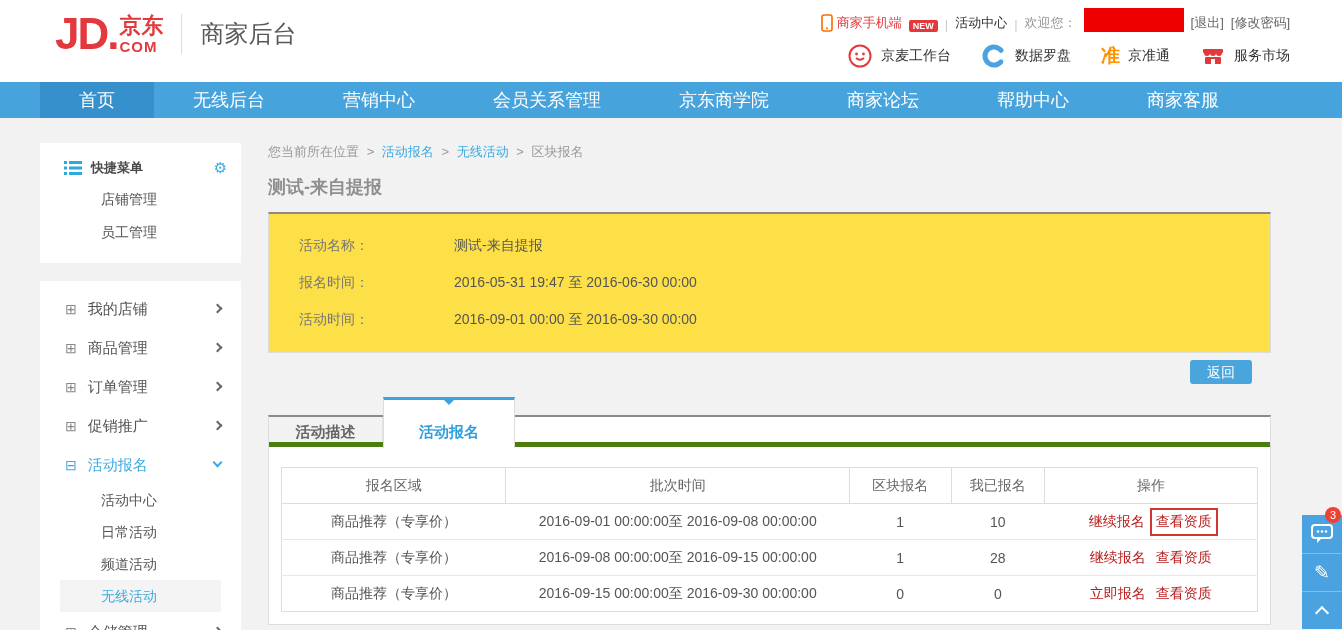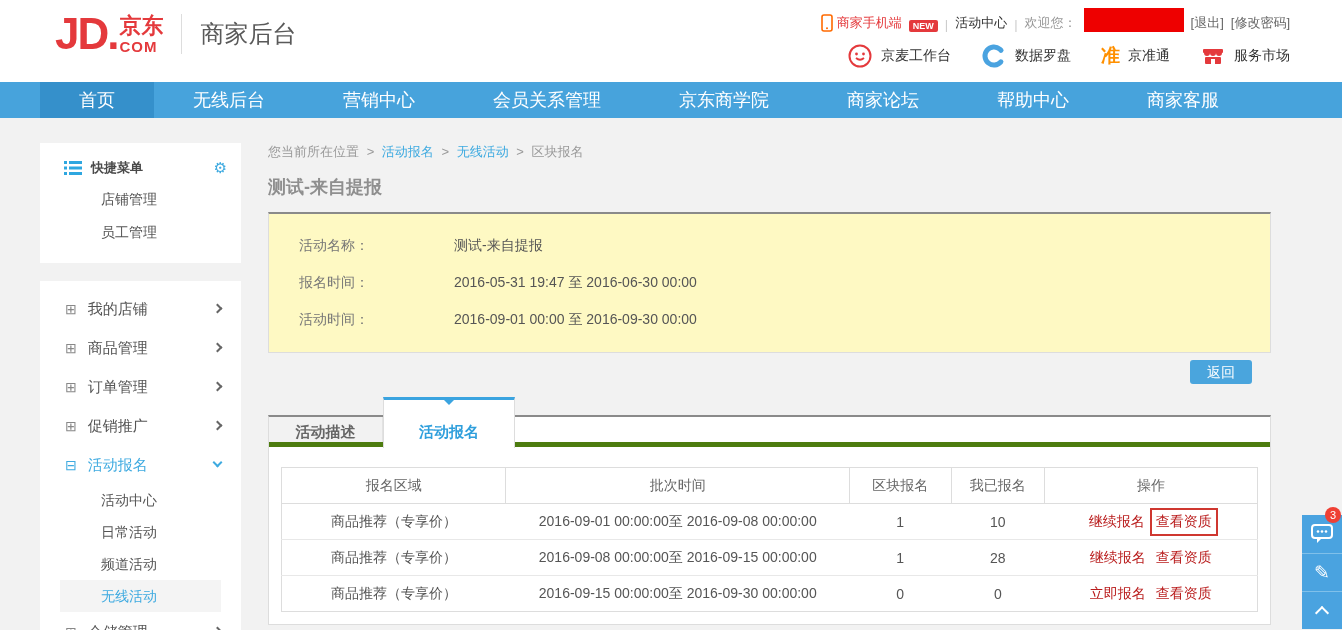--- a/index.html
+++ b/index.html
@@ -61,21 +61,21 @@
   .sub-item { padding:7px 0 7px 61px; font-size:14px; color:#555; line-height:18px; cursor:pointer; }
   .sub-item.active { margin:0 20px; padding-left:41px; background:#f4f4f4; color:#3eaae0; }
 
   
   .main { width:1003px; position:relative; }
   .breadcrumb { font-size:13px; color:#999; }
   .crumb-link { color:#3eaae0; cursor:pointer; }
   .crumb-sep { margin:0 4px; color:#999; }
   .page-title { margin-top:14px; font-size:18px; font-weight:bold; color:#8f8f8f; }
 
-  .info-box { margin-top:13px; background:#fef9c3; border:1px solid #ddd; border-top:2px solid #8a8a8a; padding:13px 0 14px; }
+  .info-box { margin-top:13px; background:#fde047; border:1px solid #ddd; border-top:2px solid #8a8a8a; padding:13px 0 14px; }
   .info-row { display:flex; padding:8px 0 8px 30px; font-size:14px; line-height:21px; }
   .info-label { width:155px; color:#777; }
   .info-value { color:#555; }
 
   .back-row { margin-top:7px; text-align:right; padding-right:19px; }
   .back-btn { display:inline-block; background:#4aa5dd; color:#fff; font-size:14px; line-height:24px; padding:0 17px; border-radius:3px; border:none; cursor:pointer; }
 
   .tabs-box { margin-top:31px; background:#fff; border:1px solid #ddd; border-top:2px solid #8a8a8a; }
   .tab-bar { display:flex; height:30px; border-bottom:5px solid #4d7c0f; }
   .tab { text-align:center; font-size:15px; font-weight:bold; cursor:pointer; }

